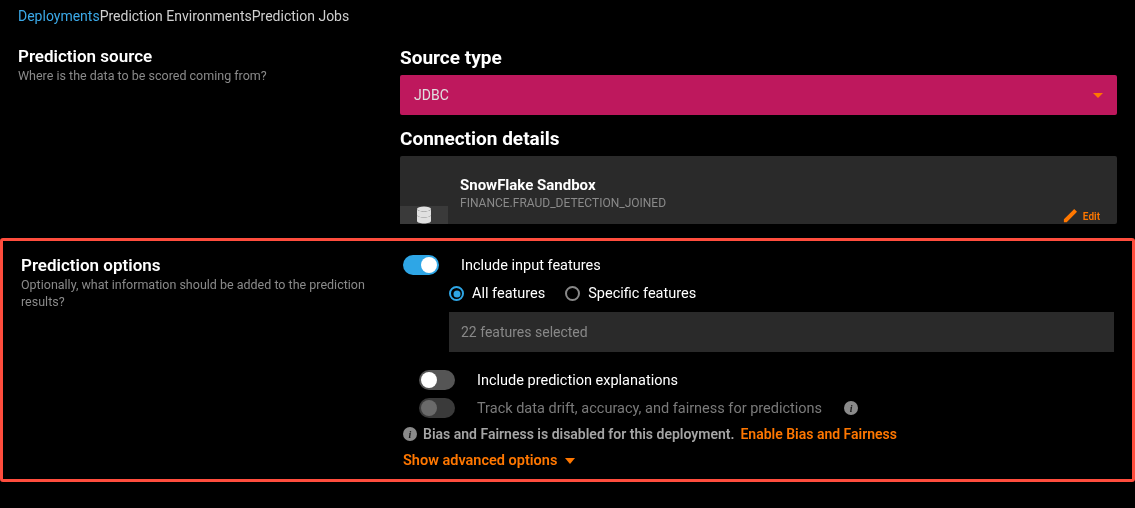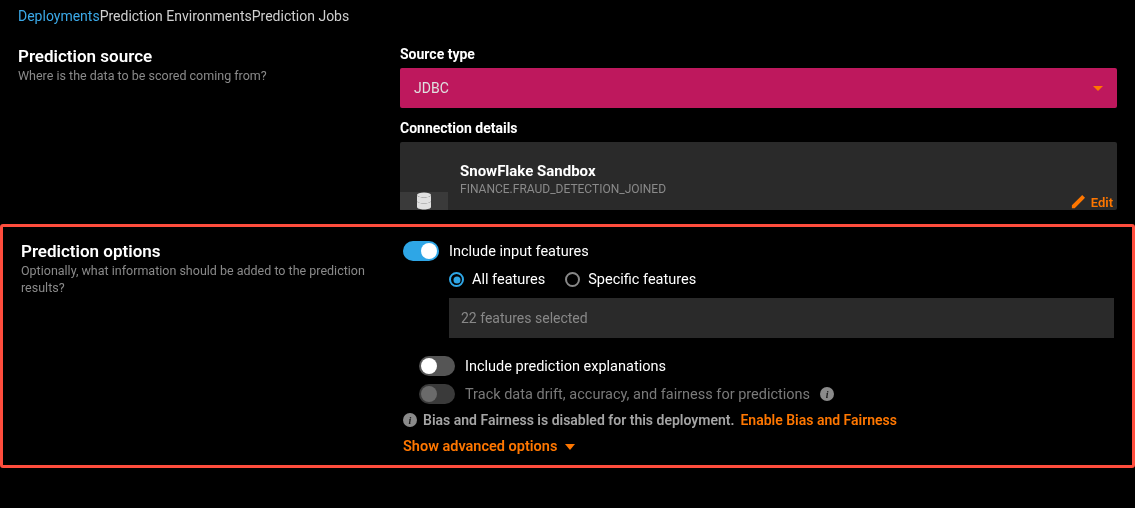--- a/index.html
+++ b/index.html
@@ -58,21 +58,21 @@
       margin-bottom: 2px;
     }
     
     .section-desc {
       font-size: 12.5px;
       color: #8a8a8a;
       line-height: 1.35;
     }
     
     .field-label {
-      font-size: 14px;
+      font-size: 19px;
       font-weight: 700;
       color: #ffffff;
       margin-bottom: 6px;
     }
     
     .select-box {
       background-color: #be185d;
       height: 40px;
       border-radius: 2px;
       display: flex;
@@ -136,25 +136,25 @@
     }
     
     .connection-path {
       font-size: 12px;
       color: #8a8a8a;
     }
     
     .edit-area {
       display: flex;
       align-items: center;
-      padding-right: 4px;
+      padding-right: 17px;
       gap: 6px;
       cursor: pointer;
       color: #ff7700;
-      font-size: 13px;
+      font-size: 10px;
       font-weight: 600;
     }
     
     .edit-icon {
       width: 15px;
       height: 15px;
     }
     
     .highlighted-section {
       border: 3px solid #ff4d3d;
@@ -165,21 +165,21 @@
       margin-top: 10px;
     }
     
     .highlighted-section .section {
       margin-bottom: 0;
     }
     
     .toggle-row {
       display: flex;
       align-items: center;
-      gap: 10px;
+      gap: 22px;
       margin-bottom: 10px;
     }
     
     .toggle {
       width: 36px;
       height: 20px;
       border-radius: 10px;
       position: relative;
       cursor: pointer;
       flex-shrink: 0;

